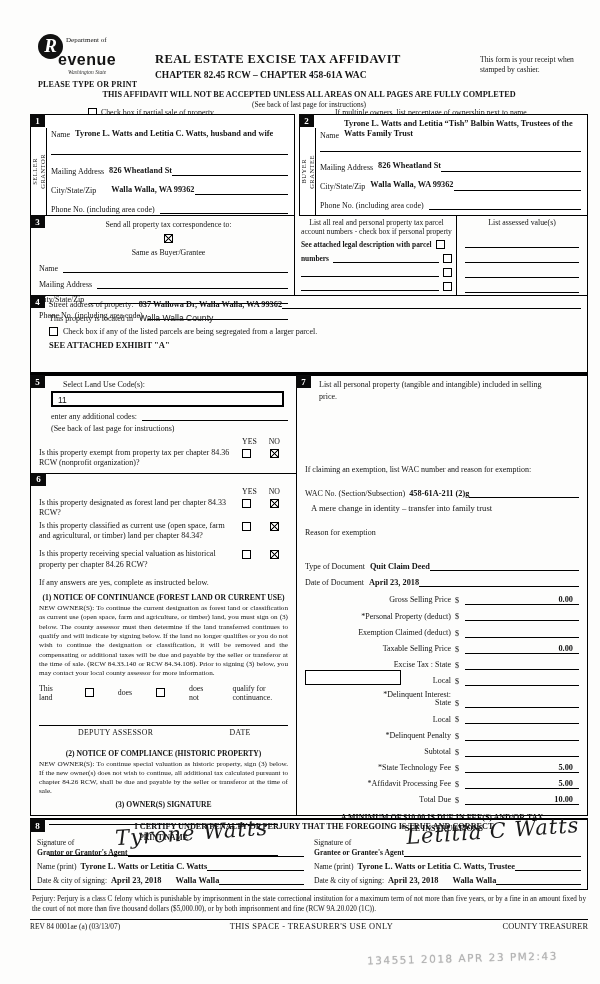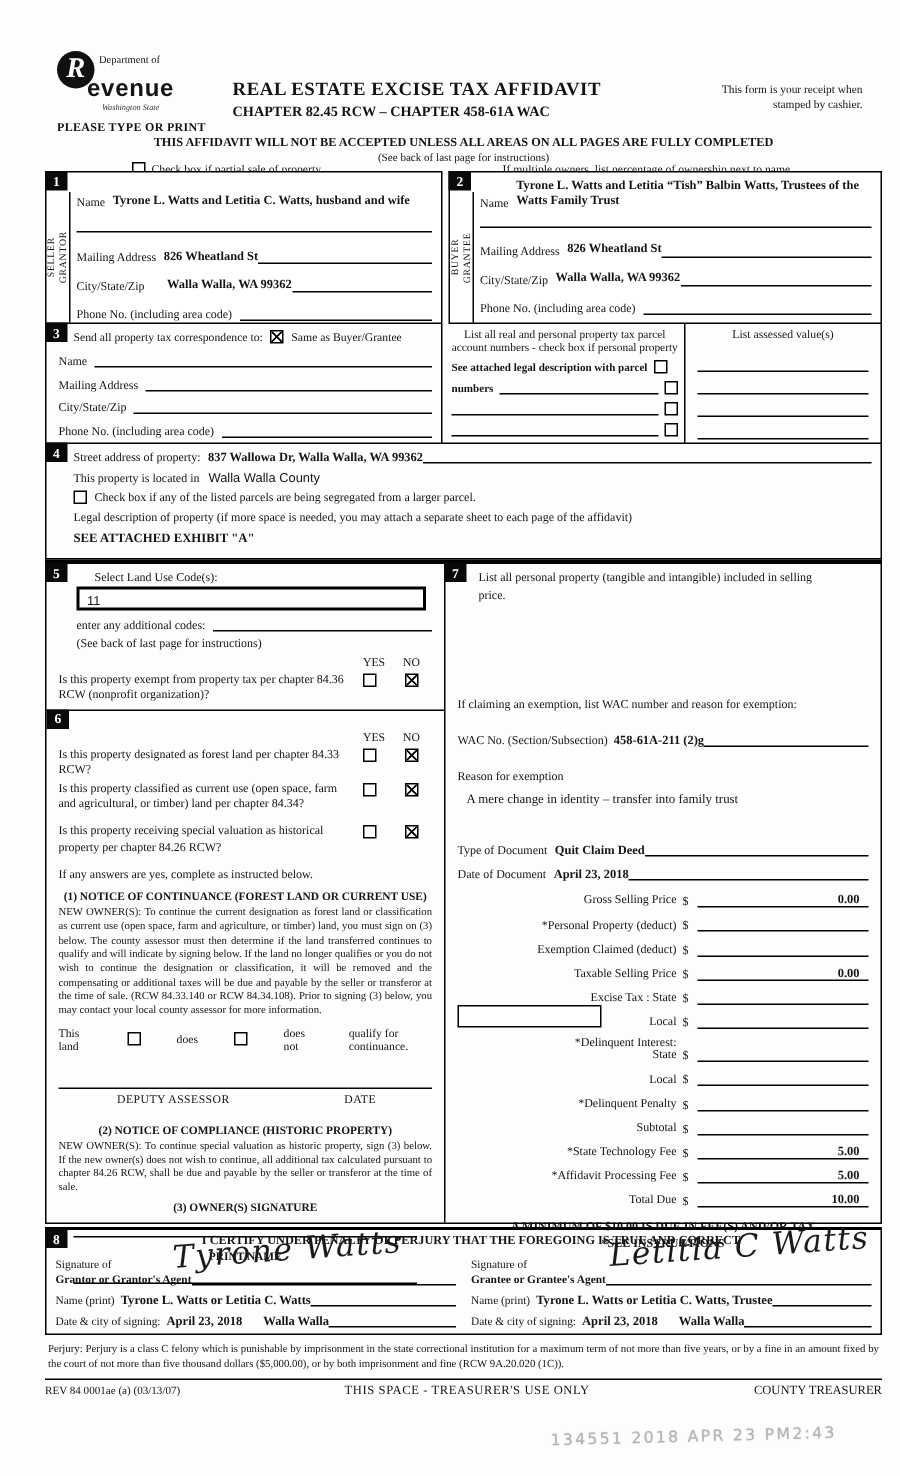--- a/index.html
+++ b/index.html
@@ -19,21 +19,21 @@
     width:25px; height:25px; background:#111; color:#fff; border-radius:50%;
     font:italic bold 19px "Liberation Serif",serif; text-align:center; line-height:24px;
   }
   .logo-dept { font-size:7px; margin:2px 0 0 3px; }
   .logo-rev { font:bold 16px "Liberation Sans",sans-serif; letter-spacing:.5px; margin:-8px 0 0 20px; }
   .logo-state { font:italic 5.5px "Liberation Serif",serif; margin:0 0 0 30px; color:#333; }
   .plz { position:absolute; left:8px; top:46px; font-size:8px; font-weight:bold; letter-spacing:.2px; }
   .title-blk { position:absolute; left:125px; top:18px; width:310px; text-align:left; }
   .title { font-size:12.5px; font-weight:bold; letter-spacing:.4px; }
   .subtitle { font-size:9.5px; font-weight:bold; margin-top:3px; }
-  .receipt { position:absolute; right:13px; top:21px; width:108px; font-size:7.6px; text-align:right; line-height:1.3; }
+  .receipt { position:absolute; right:0; top:21px; width:108px; font-size:7.6px; text-align:left; line-height:1.3; }
   .warn { position:absolute; left:0; right:0; top:56px; text-align:center; font-size:8.2px; font-weight:bold; }
   .seeback { position:absolute; left:0; right:0; top:66px; text-align:center; font-size:7.4px; }
   .preRow { position:absolute; left:0; right:0; top:74px; display:flex; font-size:7.8px; }
   .preRow .l { width:50%; padding-left:58px; display:flex; align-items:center; gap:4px; }
   .preRow .r { flex:1; padding-left:26px; }
 
   
   .badge {
     position:absolute; top:-1px; left:-1px; width:15px; height:13px; background:#0a0a0a;
     color:#fff; font:bold 9px "Liberation Serif",serif; display:flex; align-items:center; justify-content:center; z-index:3;
@@ -59,21 +59,21 @@
   .party .fields { position:absolute; left:20px; right:6px; top:4px; }
   .frow { display:flex; align-items:flex-end; font-size:8px; margin-bottom:6px; min-height:13px; }
   .frow .lab { margin-right:5px; white-space:nowrap; }
   .frow .val { font-weight:bold; font-size:8.3px; white-space:normal; line-height:1.25; }
 
   
   .row3 { display:flex; height:80px; }
   .c3a { position:relative; width:265px; border:1px solid #000; border-top:none; padding:3px 6px 0 8px; }
   .c3b { width:162px; border:1px solid #000; border-left:none; border-top:none; padding:2px 4px 0 6px; font-size:7.6px; }
   .c3c { flex:1; border:1px solid #000; border-left:none; border-top:none; padding:2px 8px 0 8px; font-size:7.8px; }
-  .c3a .top { display:flex; align-items:center; gap:5px; font-size:7.8px; margin:1px 0 6px 10px; }
+  .c3a .top { display:flex; align-items:center; gap:5px; font-size:7.8px; margin:1px 0 6px 10px;flex-direction:column; }
   .c3a .fl { margin-bottom:5.5px; }
   .pline { display:flex; align-items:flex-end; gap:4px; margin-bottom:4px; }
   .pline .txt { font-weight:bold; font-size:7.4px; white-space:nowrap; }
   .c3b .hd { text-align:center; line-height:1.25; margin-bottom:3px; }
   .c3c .hd { text-align:center; margin-bottom:8px; }
   .c3c .ulrow { border-bottom:1px solid #000; height:13px; margin-bottom:2px; }
 
   
   .sec4 { position:relative; border:1px solid #000; border-top:none; height:77px; padding:3px 6px 0 8px; font-size:8px; }
   .sec4 .r1 { display:flex; align-items:flex-end; margin-left:10px; margin-bottom:4px; }
@@ -300,21 +300,20 @@
         <span class="ul"></span>
       </div>
       <div class="r2">
         <span>This property is located in</span>
         <span class="sans" style="font-size:8.6px;">Walla Walla County</span>
       </div>
       <div class="r3">
         <span class="cb"></span>
         <span>Check box if any of the listed parcels are being segregated from a larger parcel.</span>
       </div>
-      <div class="r4">Legal description of property (if more space is needed, you may attach a separate sheet to each page of the affidavit)</div>
       <div class="r5">SEE ATTACHED EXHIBIT "A"</div>
     </div>
 
     <div class="main">
 
       <div class="colL">
         <div class="badge">5</div>
         <div style="margin-left:12px; margin-top:1px;padding-left:12px;">Select Land Use Code(s):</div>
         <div class="codebox">
             <span class="sans">11</span>
@@ -415,22 +414,22 @@
         </div>
 
         <div style="margin-top:62px;">If claiming an exemption, list WAC number and reason for exemption:</div>
 
         <div class="wacrow">
           <span style="margin-right:4px; white-space:nowrap;">WAC No. (Section/Subsection)</span>
           <span class="bv" style="white-space:nowrap;">458-61A-211 (2)g</span>
           <span class="ul"></span>
         </div>
 
+        <div style="margin:5px 0 0 6px; font-size:8.6px;">A mere change in identity – transfer into family trust</div>
         <div style="margin-top:15px;">Reason for exemption</div>
-        <div style="margin:5px 0 0 6px; font-size:8.6px;">A mere change in identity – transfer into family trust</div>
 
         <div class="fl" style="margin-top:24px;">
           <span style="margin-right:5px;">Type of Document</span>
           <span class="bv">Quit Claim Deed</span>
           <span class="ul"></span>
         </div>
         <div class="fl" style="margin-top:6px; margin-bottom:2px;">
           <span style="margin-right:5px;">Date of Document</span>
           <span class="bv">April 23, 2018</span>
           <span class="ul"></span>

